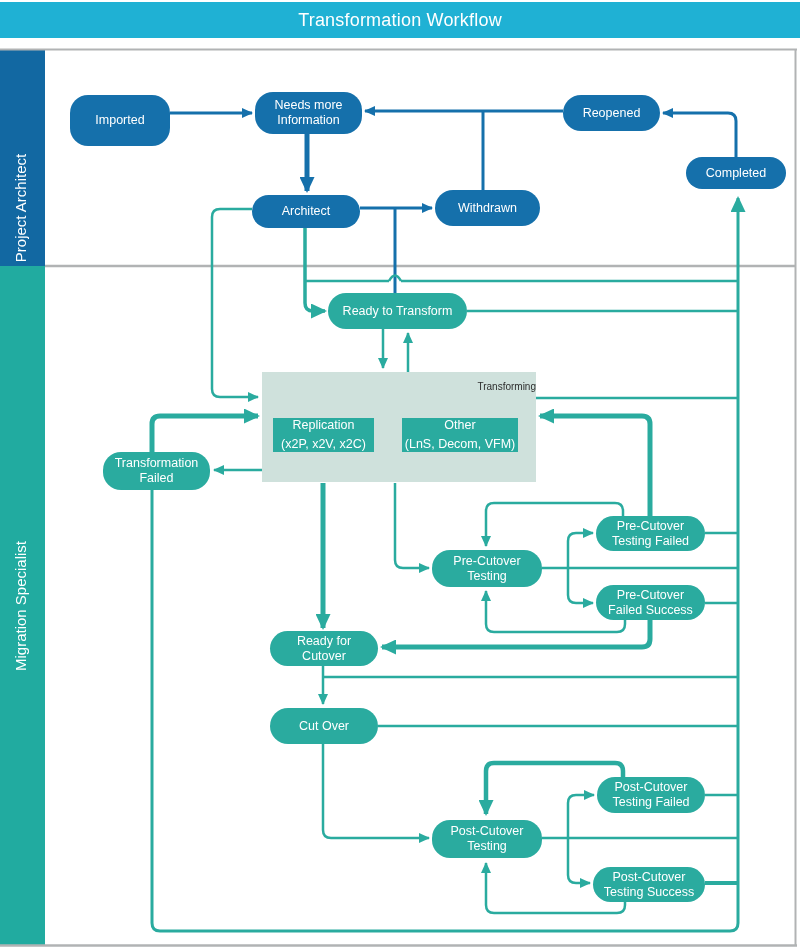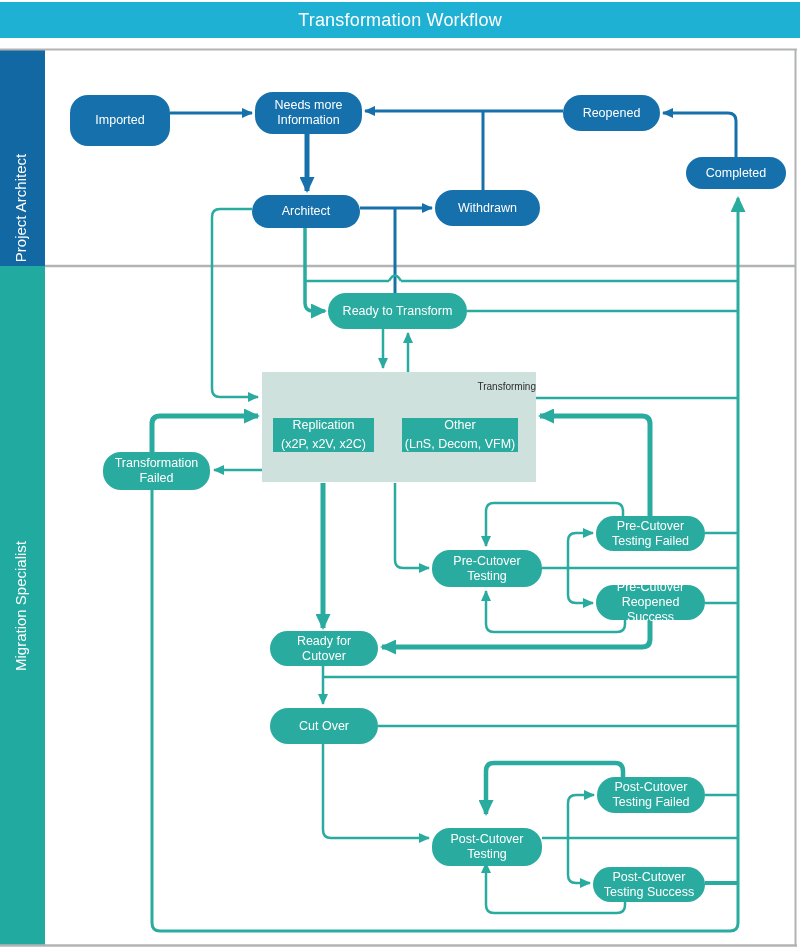--- a/index.html
+++ b/index.html
@@ -154,29 +154,29 @@
   <div class="pill teal" style="left:103px;top:452px;width:107px;height:38px;">
       <span>Transformation Failed</span>
     </div>
   <div class="pill teal" style="left:432px;top:550px;width:110px;height:37px;">
       <span>Pre-Cutover Testing</span>
     </div>
   <div class="pill teal" style="left:596px;top:516px;width:109px;height:35px;">
       <span>Pre-Cutover Testing Failed</span>
     </div>
   <div class="pill teal" style="left:596px;top:585px;width:109px;height:35px;">
-      <span>Pre-Cutover Reopened Success</span>
+      <span>Pre-Cutover Failed Success</span>
     </div>
   <div class="pill teal" style="left:270px;top:631px;width:108px;height:35px;">
       <span>Ready for Cutover</span>
     </div>
   <div class="pill teal" style="left:270px;top:708px;width:108px;height:36px;">
       <span>Cut Over</span>
     </div>
-  <div class="pill teal" style="left:432px;top:820px;width:110px;height:38px;margin-top:8px;">
+  <div class="pill teal" style="left:432px;top:820px;width:110px;height:38px;">
       <span>Post-Cutover Testing</span>
     </div>
   <div class="pill teal" style="left:597px;top:777px;width:108px;height:36px;">
       <span>Post-Cutover Testing Failed</span>
     </div>
   <div class="pill teal" style="left:593px;top:867px;width:112px;height:35px;">
       <span>Post-Cutover Testing Success</span>
     </div>
 
 </div>

